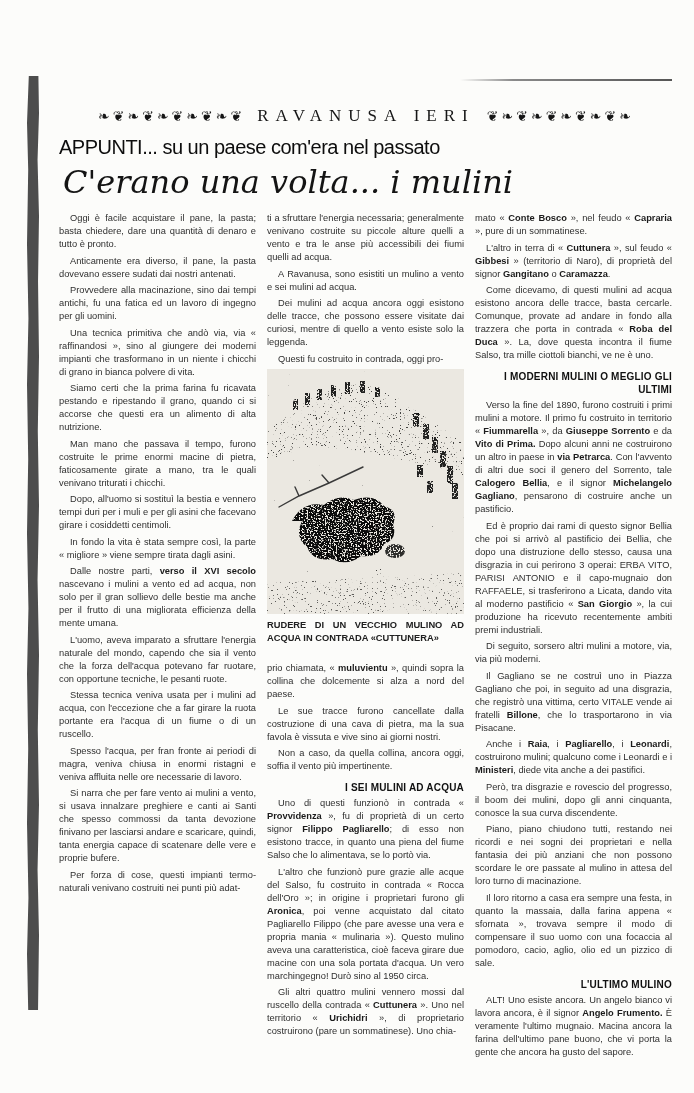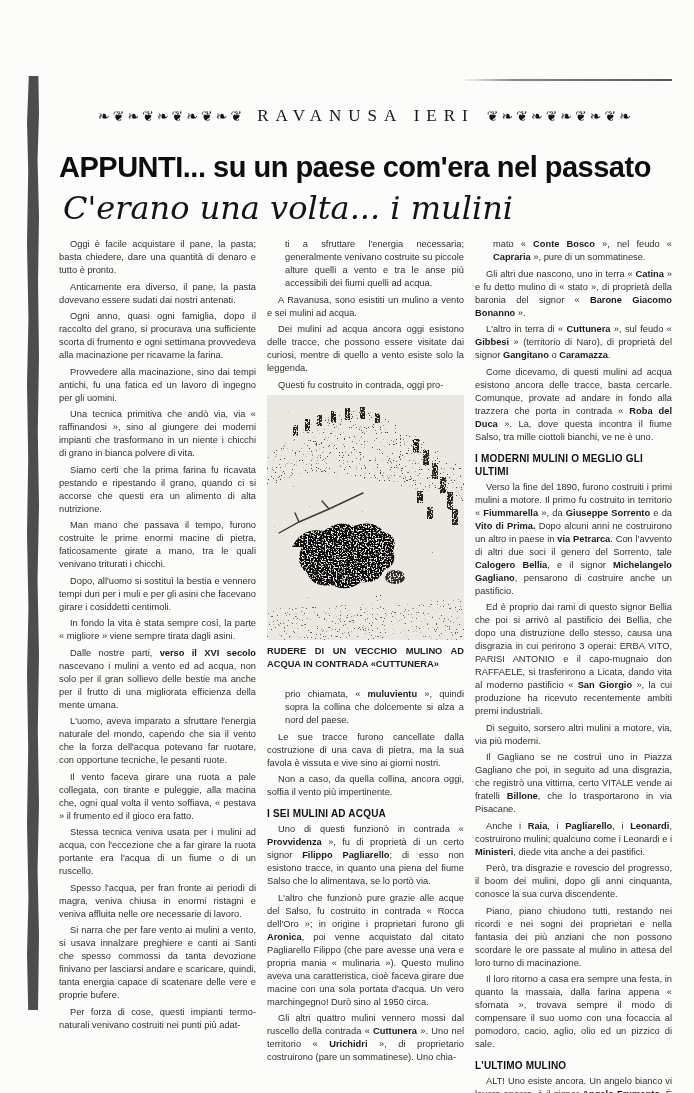--- a/index.html
+++ b/index.html
@@ -18,32 +18,32 @@
     background:linear-gradient(to right,rgba(90,90,90,0),#8a8a8a 25%,#555);
   }
   .content{padding:106px 21px 0 59px;}
   .masthead{display:flex;align-items:center;justify-content:center;gap:12px;white-space:nowrap;}
   .orn{font-size:14px;letter-spacing:3px;color:#151515;line-height:1;}
   .masthead-title{
     font-family:"Liberation Serif",serif;font-size:17px;letter-spacing:7px;
     color:#161616;font-weight:500;
   }
   h1.headline{
-    margin:26px 0 0;font-size:29px;font-weight:bold;letter-spacing:-0.5px;
+    margin:10px 0 0;font-size:20px;font-weight:normal;letter-spacing:-0.5px;
     color:#0d0d0d;white-space:nowrap;line-height:1.1;
   }
   h2.subtitle{
     margin:7px 0 0 4px;font-family:"DejaVu Serif",serif;font-style:italic;font-weight:normal;
     font-size:32px;color:#141414;line-height:1.1;
   }
   .columns{display:flex;gap:11px;margin-top:12px;}
   .col{width:197px;font-size:9.3px;line-height:13px;text-align:justify;color:#2f2f2f;}
   .col p{margin:0 0 3.5px;text-indent:11px;}
-  .col p.noindent{text-indent:0;margin-left:18px;}
-  .col h3{margin:8px 0 3px;font-size:10px;letter-spacing:0.2px;color:#101010;text-align:left;}
+  .col p.noindent{text-indent:0;}
+  .col h3{margin:8px 0 3px;font-size:10px;letter-spacing:0.2px;color:#101010;text-align:right;}
   .col b{color:#1b1b1b;}
   figure.photo{margin:3px 0 0;width:197px;height:245px;overflow:hidden;}
   figure.photo svg{display:block;width:100%;height:100%;}
   .caption{font-weight:bold;margin:5px 0 17px;line-height:13px;color:#202020;text-align:justify;}
 </style>
 </head>
 <body>
 
 <div class="page">
   <div class="left-bar"></div>
@@ -56,30 +56,28 @@
       <span class="orn">❦❧❦❧❦❧❦❧❦❧</span>
     </div>
 
     <h1 class="headline">APPUNTI... su un paese com'era nel passato</h1>
     <h2 class="subtitle">C'erano una volta... i mulini</h2>
 
     <main class="columns">
       <div class="col">
           <p><span>Oggi è facile acquistare il pane, la pasta; basta chiedere, dare una quantità di denaro e tutto è pronto.</span></p>
           <p><span>Anticamente era diverso, il pane, la pasta dovevano essere sudati dai nostri antenati.</span></p>
-          <p><span>Ogni anno, quasi ogni famiglia, dopo il raccolto del grano, si procurava una sufficiente scorta di frumento e ogni settimana provvedeva alla macinazione per ricavarne la farina.</span></p>
           <p><span>Provvedere alla macinazione, sino dai tempi antichi, fu una fatica ed un lavoro di ingegno per gli uomini.</span></p>
           <p><span>Una tecnica primitiva che andò via, via « raffinandosi », sino al giungere dei moderni impianti che trasformano in un niente i chicchi di grano in bianca polvere di vita.</span></p>
           <p><span>Siamo certi che la prima farina fu ricavata pestando e ripestando il grano, quando ci si accorse che questi era un alimento di alta nutrizione.</span></p>
           <p><span>Man mano che passava il tempo, furono costruite le prime enormi macine di pietra, faticosamente girate a mano, tra le quali venivano triturati i chicchi.</span></p>
           <p><span>Dopo, all'uomo si sostituì la bestia e vennero tempi duri per i muli e per gli asini che facevano girare i cosiddetti centimoli.</span></p>
           <p><span>In fondo la vita è stata sempre così, la parte « migliore » viene sempre tirata dagli asini.</span></p>
           <p><span>Dalle nostre parti, </span><b>verso il XVI secolo</b><span> nascevano i mulini a vento ed ad acqua, non solo per il gran sollievo delle bestie ma anche per il frutto di una migliorata efficienza della mente umana.</span></p>
           <p><span>L'uomo, aveva imparato a sfruttare l'energia naturale del mondo, capendo che sia il vento che la forza dell'acqua potevano far ruotare, con opportune tecniche, le pesanti ruote.</span></p>
-          <p><span>Il vento faceva girare una ruota a pale collegata, con tirante e puleggie, alla macina che, ogni qual volta il vento soffiava, « pestava » il frumento ed il gioco era fatto.</span></p>
           <p><span>Stessa tecnica veniva usata per i mulini ad acqua, con l'eccezione che a far girare la ruota portante era l'acqua di un fiume o di un ruscello.</span></p>
           <p><span>Spesso l'acqua, per fran fronte ai periodi di magra, veniva chiusa in enormi ristagni e veniva affluita nelle ore necessarie di lavoro.</span></p>
           <p><span>Si narra che per fare vento ai mulini a vento, si usava innalzare preghiere e canti ai Santi che spesso commossi da tanta devozione finivano per lasciarsi andare e scaricare, quindi, tanta energia capace di scatenare delle vere e proprie bufere.</span></p>
           <p><span>Per forza di cose, questi impianti termo-naturali venivano costruiti nei punti più adat-</span></p>
         </div>
       <div class="col">
           <p class="noindent"><span>ti a sfruttare l'energia necessaria; generalmente venivano costruite su piccole alture quelli a vento e tra le anse più accessibili dei fiumi quelli ad acqua.</span></p>
           <p><span>A Ravanusa, sono esistiti un mulino a vento e sei mulini ad acqua.</span></p>
           <p><span>Dei mulini ad acqua ancora oggi esistono delle tracce, che possono essere visitate dai curiosi, mentre di quello a vento esiste solo la leggenda.</span></p>
           <p><span>Questi fu costruito in contrada, oggi pro-</span></p>
@@ -134,21 +132,20 @@
           <p class="noindent"><span>prio chiamata, « </span><b>muluvientu</b><span> », quindi sopra la collina che dolcemente si alza a nord del paese.</span></p>
           <p><span>Le sue tracce furono cancellate dalla costruzione di una cava di pietra, ma la sua favola è vissuta e vive sino ai giorni nostri.</span></p>
           <p><span>Non a caso, da quella collina, ancora oggi, soffia il vento più impertinente.</span></p>
           <h3>I SEI MULINI AD ACQUA</h3>
           <p><span>Uno di questi funzionò in contrada « </span><b>Provvidenza</b><span> », fu di proprietà di un certo signor </span><b>Filippo Pagliarello</b><span>; di esso non esistono tracce, in quanto una piena del fiume Salso che lo alimentava, se lo portò via.</span></p>
           <p><span>L'altro che funzionò pure grazie alle acque del Salso, fu costruito in contrada « Rocca dell'Oro »; in origine i proprietari furono gli </span><b>Aronica</b><span>, poi venne acquistato dal citato Pagliarello Filippo (che pare avesse una vera e propria mania « mulinaria »). Questo mulino aveva una caratteristica, cioè faceva girare due macine con una sola portata d'acqua. Un vero marchingegno! Durò sino al 1950 circa.</span></p>
           <p><span>Gli altri quattro mulini vennero mossi dal ruscello della contrada « </span><b>Cuttunera</b><span> ». Uno nel territorio « </span><b>Urichidri</b><span> », di proprietario costruirono (pare un sommatinese). Uno chia-</span></p>
         </div>
       <div class="col">
           <p class="noindent"><span>mato « </span><b>Conte Bosco</b><span> », nel feudo « </span><b>Capraria</b><span> », pure di un sommatinese.</span></p>
-          <p><span>Gli altri due nascono, uno in terra « </span><b>Catina</b><span> » e fu detto mulino di « stato », di proprietà della baronia del signor « </span><b>Barone Giacomo Bonanno</b><span> ».</span></p>
           <p><span>L'altro in terra di « </span><b>Cuttunera</b><span> », sul feudo « </span><b>Gibbesi</b><span> » (territorio di Naro), di proprietà del signor </span><b>Gangitano</b><span> o </span><b>Caramazza</b><span>.</span></p>
           <p><span>Come dicevamo, di questi mulini ad acqua esistono ancora delle tracce, basta cercarle. Comunque, provate ad andare in fondo alla trazzera che porta in contrada « </span><b>Roba del Duca</b><span> ». La, dove questa incontra il fiume Salso, tra mille ciottoli bianchi, ve ne è uno.</span></p>
           <h3>I MODERNI MULINI O MEGLIO GLI ULTIMI</h3>
           <p><span>Verso la fine del 1890, furono costruiti i primi mulini a motore. Il primo fu costruito in territorio « </span><b>Fiummarella</b><span> », da </span><b>Giuseppe Sorrento</b><span> e da </span><b>Vito di Prima.</b><span> Dopo alcuni anni ne costruirono un altro in paese in </span><b>via Petrarca</b><span>. Con l'avvento di altri due soci il genero del Sorrento, tale </span><b>Calogero Bellia</b><span>, e il signor </span><b>Michelangelo Gagliano</b><span>, pensarono di costruire anche un pastificio.</span></p>
           <p><span>Ed è proprio dai rami di questo signor Bellia che poi si arrivò al pastificio dei Bellia, che dopo una distruzione dello stesso, causa una disgrazia in cui perirono 3 operai: ERBA VITO, PARISI ANTONIO e il capo-mugnaio don RAFFAELE, si trasferirono a Licata, dando vita al moderno pastificio « </span><b>San Giorgio</b><span> », la cui produzione ha ricevuto recentemente ambiti premi industriali.</span></p>
           <p><span>Di seguito, sorsero altri mulini a motore, via, via più moderni.</span></p>
           <p><span>Il Gagliano se ne costruì uno in Piazza Gagliano che poi, in seguito ad una disgrazia, che registrò una vittima, certo VITALE vende ai fratelli </span><b>Billone</b><span>, che lo trasportarono in via Pisacane.</span></p>
           <p><span>Anche i </span><b>Raia</b><span>, i </span><b>Pagliarello</b><span>, i </span><b>Leonardi</b><span>, costruirono mulini; qualcuno come i Leonardi e i </span><b>Ministeri</b><span>, diede vita anche a dei pastifici.</span></p>
           <p><span>Però, tra disgrazie e rovescio del progresso, il boom dei mulini, dopo gli anni cinquanta, conosce la sua curva discendente.</span></p>
           <p><span>Piano, piano chiudono tutti, restando nei ricordi e nei sogni dei proprietari e nella fantasia dei più anziani che non possono scordare le ore passate al mulino in attesa del loro turno di macinazione.</span></p>

